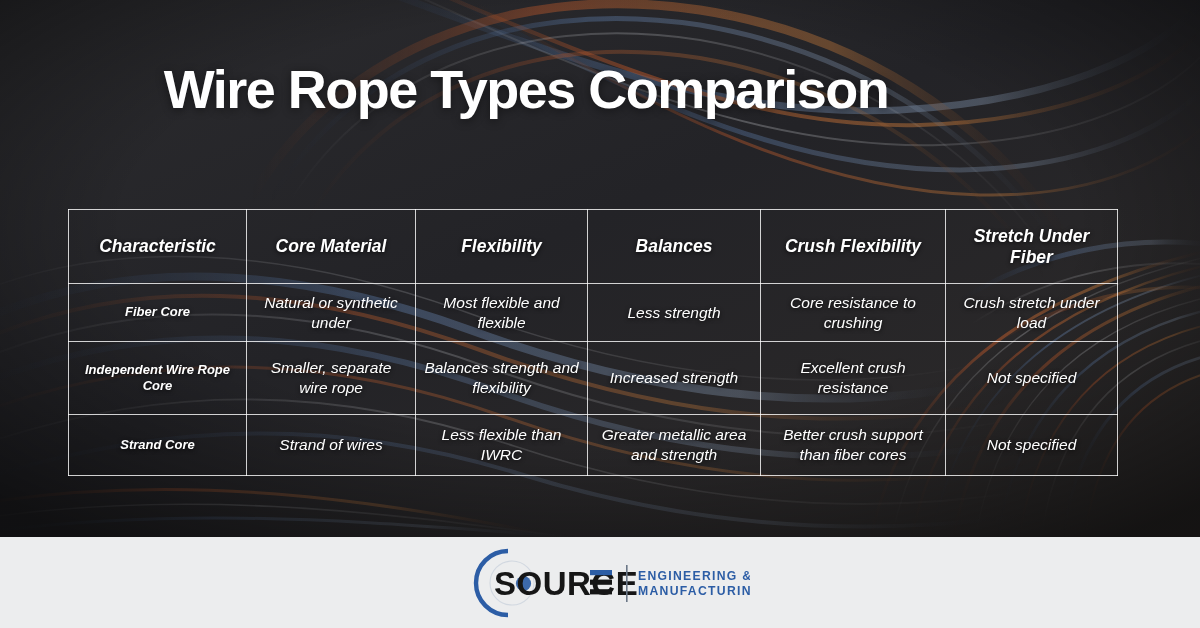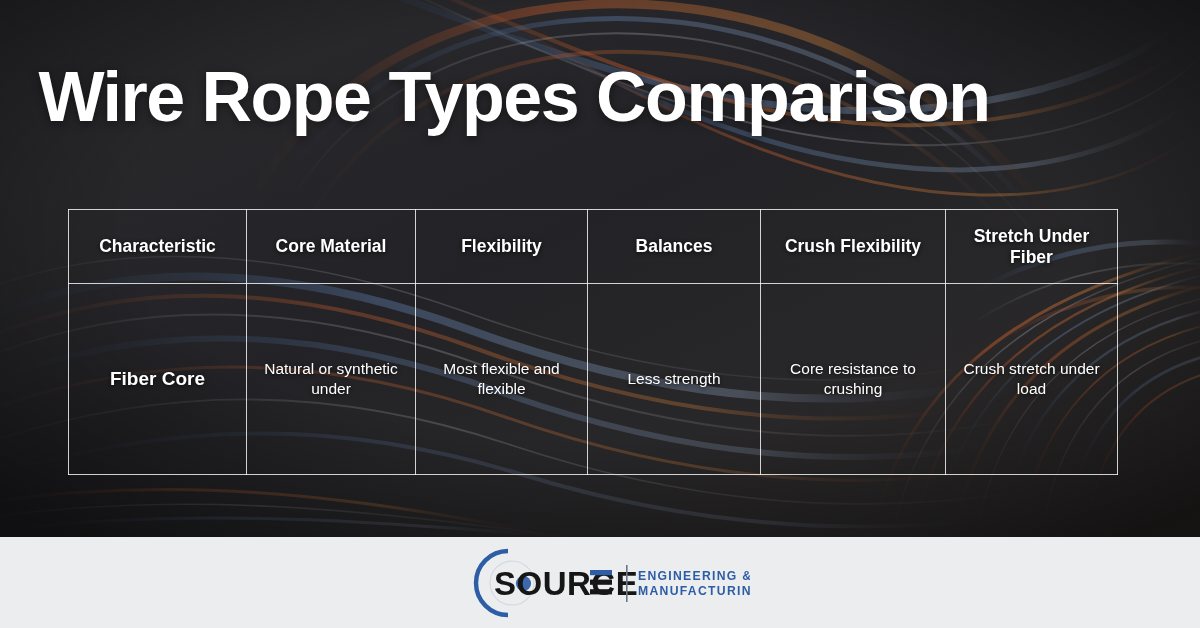--- a/index.html
+++ b/index.html
@@ -12,61 +12,62 @@
 
   
   #hero {
     position:absolute; left:0; top:0; width:1200px; height:537px;
     background:#292a2c; overflow:hidden;
   }
   #ropes { position:absolute; inset:0; width:1200px; height:537px; }
 
   
   #title {
-    position:absolute; left:0; top:62px; width:1028px;
+    position:absolute; left:12px; top:62px; width:1028px;
     text-align:center;
     color:#ffffff;
-    font-size:70px;
+    font-size:54px;
     font-weight:bold;
     letter-spacing:-1.5px;
     line-height:1.0;
     white-space:nowrap;
     text-shadow:0 2px 10px rgba(0,0,0,.45);
   }
 
   
   #table-wrap {
     position:absolute; left:68px; top:209px;
     width:1049px; height:266px;
   }
   table.cmp {
     width:100%; height:100%;
     border-collapse:collapse;
     table-layout:fixed;
+    font-style:italic;
   }
   table.cmp td, table.cmp th {
     border:1.4px solid rgba(255,255,255,.80);
     color:#ffffff;
     text-align:center;
     vertical-align:middle;
     padding:6px 8px;
     font-weight:normal;
     font-size:15.5px;
     line-height:1.26;
     text-shadow:0 1px 4px rgba(0,0,0,.75);
   }
   table.cmp thead th {
     font-weight:bold;
     font-size:17.5px;
     height:74px;
     line-height:1.2;
   }
   table.cmp tbody td.rowhead {
     font-weight:bold;
-    font-size:19px;
+    font-size:13px;
     line-height:1.25;
   }
   table.cmp tbody tr.r1 td { height:58px; }
   table.cmp tbody tr.r2 td { height:73px; }
   table.cmp tbody tr.r3 td { height:61px; }
 
   
   col.c0 { width:178px; }
   col.c1 { width:169px; }
   col.c2 { width:172px; }
@@ -196,20 +197,36 @@
       </thead>
       <tbody>
         <tr class="r1">
           <td class="rowhead">Fiber Core</td>
           <td>Natural or synthetic under</td>
           <td>Most flexible and flexible</td>
           <td>Less strength</td>
           <td>Core resistance to crushing</td>
           <td>Crush stretch under load</td>
         </tr>
+        <tr class="r2">
+          <td class="rowhead">Independent Wire Rope Core</td>
+          <td>Smaller, separate wire rope</td>
+          <td>Balances strength and flexibility</td>
+          <td>Increased strength</td>
+          <td>Excellent crush resistance</td>
+          <td>Not specified</td>
+        </tr>
+        <tr class="r3">
+          <td class="rowhead">Strand Core</td>
+          <td>Strand of wires</td>
+          <td>Less flexible than IWRC</td>
+          <td>Greater metallic area and strength</td>
+          <td>Better crush support than fiber cores</td>
+          <td>Not specified</td>
+        </tr>
       </tbody>
     </table>
   </div>
 </div>
 
 <div id="footer">
   <div id="logo">
     <svg width="300" height="80" viewBox="0 0 300 80">
 
       <path d="M58 8 A32 32 0 1 0 58 72" fill="none" stroke="#2c5da5" stroke-width="4.4"></path>

